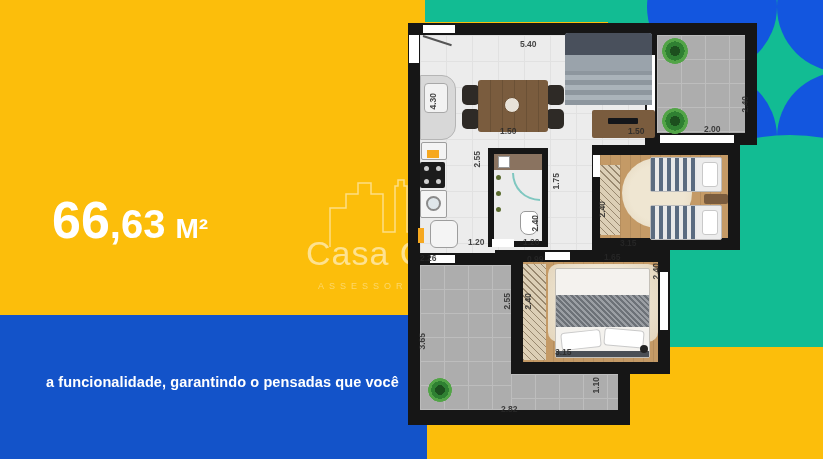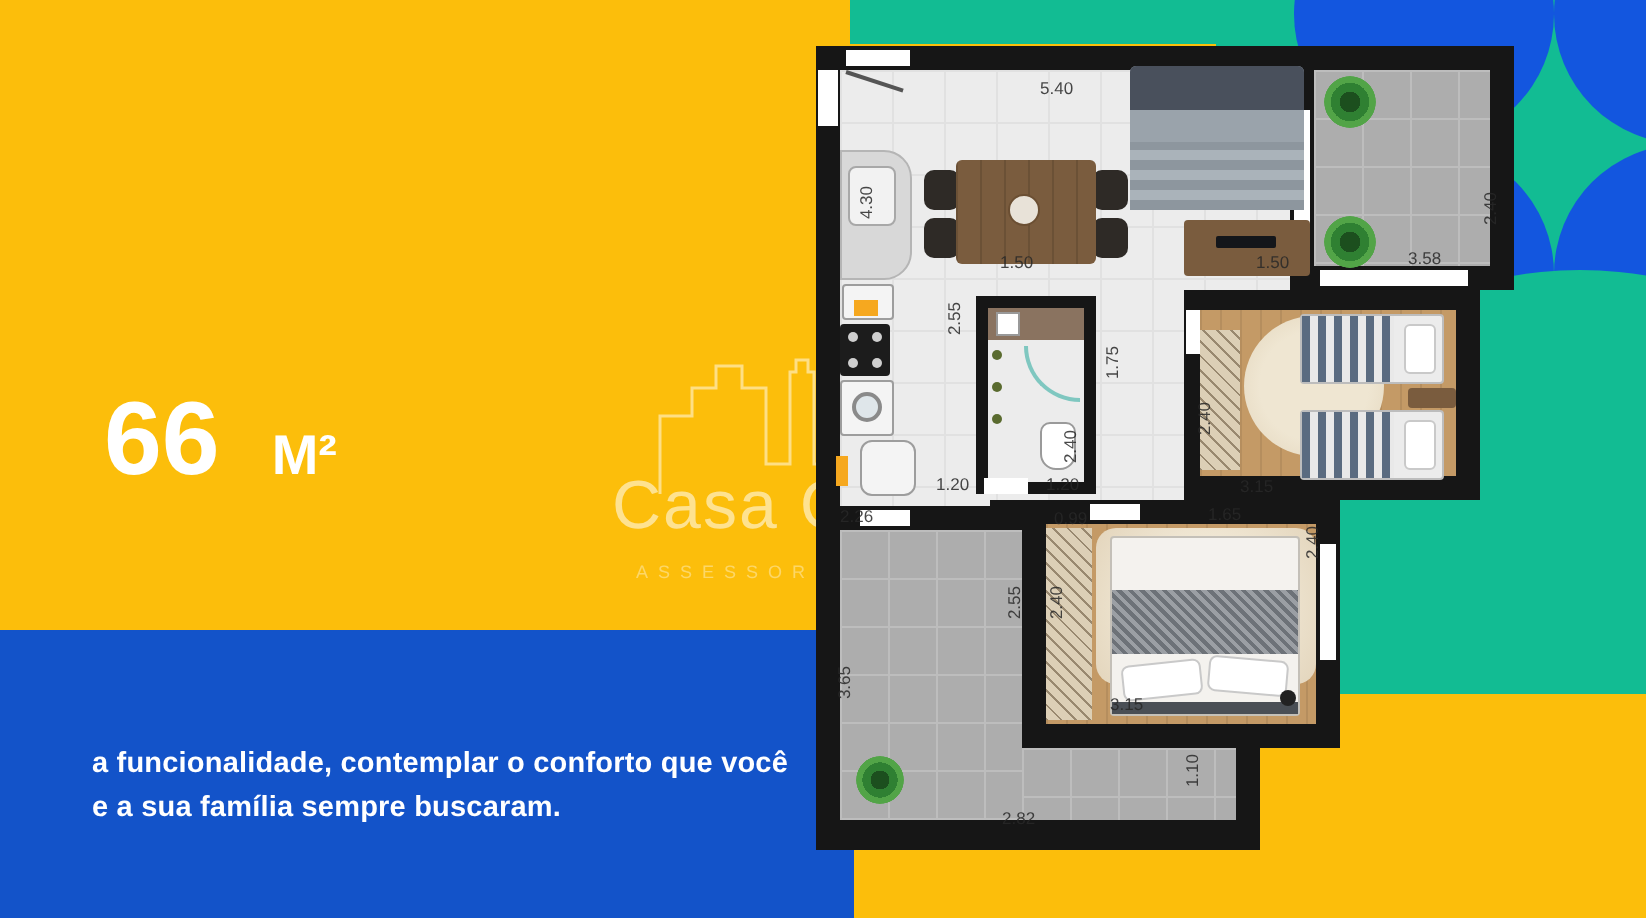--- a/index.html
+++ b/index.html
@@ -9,21 +9,21 @@
   
   #bg{position:absolute;inset:0;}
   .bg-yellow{fill:var(--yellow);}
   .bg-teal{fill:var(--teal);}
   .bg-pattern-blue{fill:var(--pattern_blue);}
   .bg-panel{fill:var(--panel_blue);}
 
   
   .title{position:absolute;left:52px;top:42px;color:var(--title_blue);
          font-size:42px;font-weight:800;line-height:1.12;letter-spacing:-1px;}
-  .area{position:absolute;left:52px;top:190px;color:#fff;display:flex;align-items:baseline;font-weight:800;gap:16px;}
+  .area{position:absolute;left:52px;top:190px;color:#fff;display:flex;align-items:baseline;font-weight:800;}
   .area .whole{font-size:52px;}
   .area .decimal{font-size:40px;}
   .area .unit{font-size:28px;margin-left:10px;}
   .description{position:absolute;left:46px;top:372px;color:#fff;font-size:14.5px;
                font-weight:600;line-height:1.5;letter-spacing:.1px;}
 
   
   .wm-text{position:absolute;left:306px;top:234px;font-size:34px;font-weight:400;
            color:rgba(255,255,255,.55);letter-spacing:1px;white-space:nowrap;}
   .wm-sub{position:absolute;left:318px;top:281px;font-size:9px;font-weight:400;
@@ -48,21 +48,21 @@
         background-size:24px 24px;}
   .wood{background:var(--wood);
         background-image:linear-gradient(90deg,rgba(0,0,0,.08) 1px,transparent 1px);
         background-size:10px 100%;}
   .hatch{background:#dccfb6;
          background-image:repeating-linear-gradient(45deg,rgba(70,50,25,.45) 0 1px,transparent 1px 5px);}
   .rug-round{border-radius:50%;background:radial-gradient(circle,#efe6d2 55%,#e2d4ba 100%);}
   .rug{border-radius:10px;background:radial-gradient(circle,#f0e7d4 50%,#e3d5bc 100%);}
   .plant{border-radius:50%;
          background:radial-gradient(circle,#1c4f1e 0 28%,#2f8032 28% 52%,#52a447 52% 70%,transparent 71%);}
-  .meas{position:absolute;font-size:8.5px;color:rgba(40,40,40,.85);white-space:nowrap;font-weight:400;}
+  .meas{position:absolute;font-size:8.5px;color:rgba(40,40,40,.85);white-space:nowrap;font-weight:700;}
   .meas.v{writing-mode:vertical-rl;transform:rotate(180deg);}
 
   
   .sofa{background:#9aa3ab;border-radius:3px;}
   .sofa-back{left:0;top:0;right:0;height:22px;background:#49505c;border-radius:3px 3px 0 0;
              display:flex;gap:3px;padding:3px;}
   .pillow{flex:1;background:repeating-linear-gradient(45deg,#e8e8e8 0 3px,#3c4350 3px 6px);border-radius:2px;}
   .sofa-seat{left:0;bottom:0;right:0;height:34px;
              background:repeating-linear-gradient(0deg,#8d969e 0 5px,#aab3ba 5px 10px);}
   .table{background:#7a5c3e;border-radius:3px;background-image:linear-gradient(90deg,rgba(0,0,0,.12) 1px,transparent 1px);background-size:12px 100%;}
@@ -122,25 +122,25 @@
     <path d="M420,247 L420,220 L436,220 L436,204 L452,204 L452,220 L466,220 L466,247" fill="none" stroke="rgba(255,255,255,0.5)" stroke-width="1.5"></path>
   </svg>
   <div class="wm-frame"></div>
   <div class="wm-text">Casa Concreto</div>
   <div class="wm-sub">ASSESSORIA IMOBILIÁRIA</div>
 
   <div class="title">
   </div>
   <div class="area">
     <span class="whole">66</span>
+    <span class="decimal">,63</span>
     <span class="unit">M²</span>
   </div>
   <div class="description">
-    <div>a funcionalidade, contemplar o conforto que você</div>
-    <div>e a sua família sempre buscaram.</div>
+    <div>a funcionalidade, garantindo o pensadas que você</div>
   </div>
 
   <div id="plan">
 
     <div class="floor" style="left:12px;top:12px;width:225px;height:241px;"></div>
     <div class="tile" style="left:249px;top:12px;width:88px;height:98px;"></div>
     <div class="wood" style="left:192px;top:132px;width:128px;height:83px;"></div>
     <div class="wood" style="left:115px;top:239px;width:135px;height:100px;"></div>
     <div class="tile" style="left:12px;top:242px;width:91px;height:145px;"></div>
     <div class="tile" style="left:103px;top:351px;width:107px;height:36px;"></div>
@@ -243,21 +243,21 @@
     </div>
     <div class="lamp" style="left:232px;top:322px;"></div>
 
     <div class="plant" style="left:20px;top:355px;width:24px;height:24px;"></div>
 
     <div style="left:0;top:0;width:100%;height:100%;">
         <span class="meas" style="left: 112px; top: 16px;">5.40</span>
         <span class="meas v" style="left: 20px; top: 70px;">4.30</span>
         <span class="meas" style="left: 92px; top: 103px;">1.50</span>
         <span class="meas" style="left: 220px; top: 103px;">1.50</span>
-        <span class="meas" style="left: 296px; top: 101px;">3.58</span>
+        <span class="meas" style="left: 296px; top: 101px;">2.00</span>
         <span class="meas v" style="left: 332px; top: 73px;">2.40</span>
         <span class="meas v" style="left: 64px; top: 128px;">2.55</span>
         <span class="meas v" style="left: 143px; top: 150px;">1.75</span>
         <span class="meas v" style="left: 189px; top: 178px;">2.40</span>
         <span class="meas" style="left: 212px; top: 215px;">3.15</span>
         <span class="meas" style="left: 60px; top: 214px;">1.20</span>
         <span class="meas" style="left: 115px; top: 214px;">1.20</span>
         <span class="meas v" style="left: 122px; top: 192px;">2.40</span>
         <span class="meas" style="left: 12px; top: 230px;">2.26</span>
         <span class="meas" style="left: 119px; top: 231px;">0.99</span>

